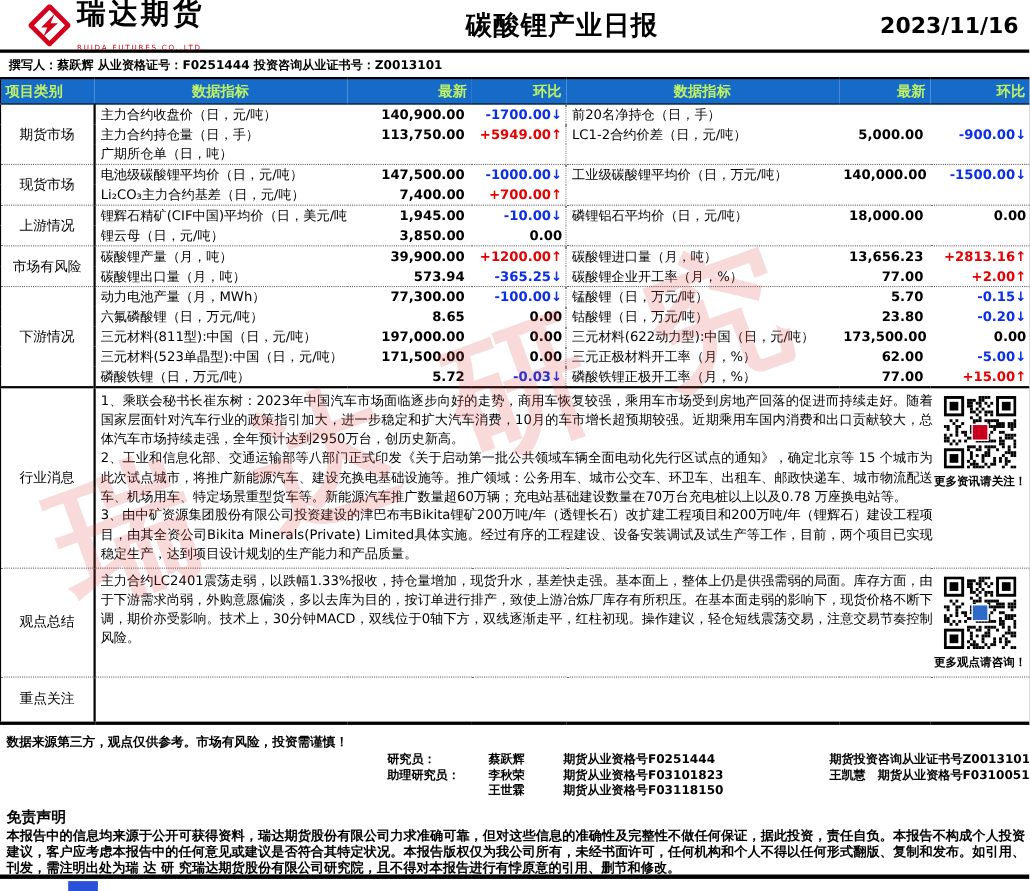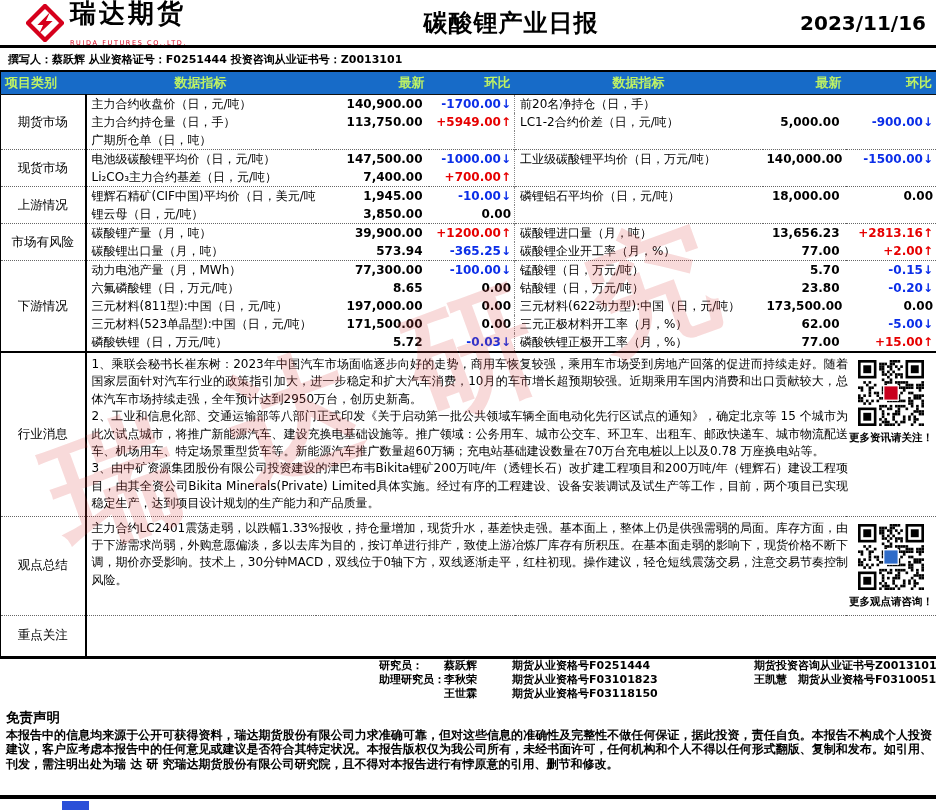--- a/index.html
+++ b/index.html
@@ -43,21 +43,21 @@
   .qrcol{width:86px;display:flex;flex-direction:column;align-items:center;padding-top:4px;}
   .qrcap{font-size:10.5px;font-weight:bold;margin-top:2px;white-space:nowrap;}
   .news-td{height:156px;vertical-align:top;}
   .summary-td{height:92px;vertical-align:top;}
   .focus-td{height:34px;}
   
   .src-note{font-size:11.5px;font-weight:bold;padding:8px 0 2px 6px;}
   .personnel{margin-left:352px;font-size:11px;font-weight:bold;line-height:14px;}
   .prow{display:grid;grid-template-columns:92px 68px 242px auto;}
   .prow span{white-space:nowrap;}
-  .p-role{text-align:left;margin-left:27px;}
+  .p-role{text-align:left;}
   .disc-head{font-size:13.5px;font-weight:bold;padding:8px 0 1px 6px;}
   .disc-body{font-size:12px;font-weight:bold;line-height:14.5px;text-align:justify;
              padding:0 4px 0 6px;}
   .bottom-bar{position:absolute;left:0;top:795px;width:936px;height:4px;background:#000;}
   .blue-stub{position:absolute;left:62px;top:801px;width:27px;height:9px;background:#2B50D8;}
   
   .watermark{position:absolute;left:55px;top:420px;font-size:128px;font-weight:bold;
              color:rgba(220,70,70,0.20);letter-spacing:62px;white-space:nowrap;
              transform:rotate(-20deg);transform-origin:left center;pointer-events:none;z-index:6;}
 </style>
@@ -662,20 +662,21 @@
           </div>
         </td>
       </tr>
       <tr class="focus-row">
         <td class="cat">重点关注</td>
         <td class="block focus-td" colspan="6"></td>
       </tr>
     </tbody>
   </table>
 
+  <div class="src-note">数据来源第三方，观点仅供参考。市场有风险，投资需谨慎！</div>
   <div class="personnel" id="personnel">
       <div class="prow">
         <span class="p-role">研究员：</span>
         <span class="p-name">蔡跃辉</span>
         <span class="p-cert">期货从业资格号F0251444</span>
         <span class="p-extra">期货投资咨询从业证书号Z0013101</span>
       </div>
       <div class="prow">
         <span class="p-role">助理研究员：</span>
         <span class="p-name">李秋荣</span>

